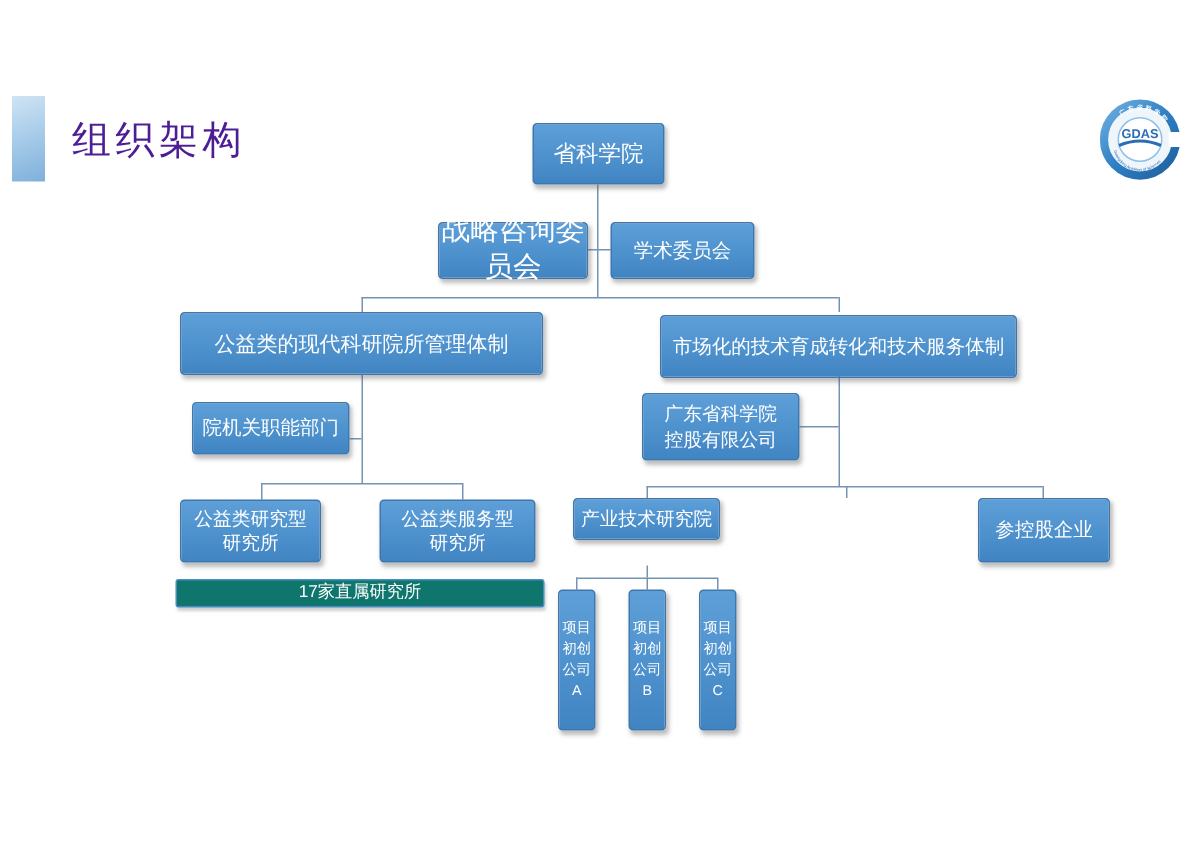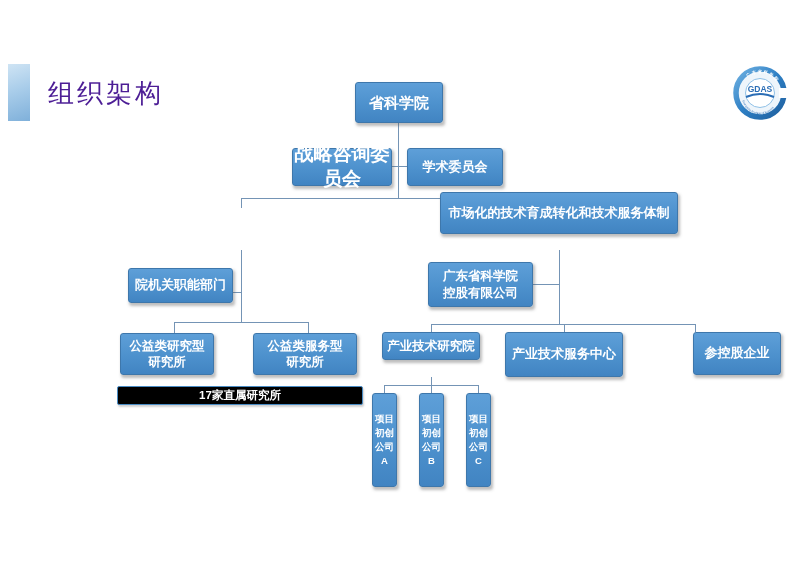--- a/index.html
+++ b/index.html
@@ -20,29 +20,29 @@
   }
   .page-title{
     position:absolute;left:48px;top:76px;
     font-size:26px;letter-spacing:3px;color:#4c1d95;font-weight:500;
   }
   .logo{position:absolute;left:733px;top:66px;width:54px;height:54px;}
   
   .node{
     position:absolute;
     display:flex;align-items:center;justify-content:center;
-    text-align:center;color:#ffffff;font-weight:bold;
+    text-align:center;color:#ffffff;font-weight:normal;
     background:linear-gradient(180deg,#5e9fd8 0%,#4d91cd 55%,#4184c2 100%);
     border:1px solid #3e77ab;border-radius:3px;
     box-shadow:1.5px 2.5px 3px rgba(90,90,90,.4);
     white-space:pre-line;line-height:1.3;
     box-sizing:border-box;
   }
   .node.flatbar{
-    background:#000000;border:1px solid #4a8cc4;border-radius:2px;
+    background:#0f766e;border:1px solid #4a8cc4;border-radius:2px;
     box-shadow:1px 2px 2px rgba(120,120,120,.35);
   }
   
   .line{
     position:absolute;background:#7494b5;
   }
 </style>
 </head>
 <body>
 
@@ -101,36 +101,36 @@
   <div class="line" style="left:384px;top:385px;width:94px;height:1px;"></div>
   <div class="line" style="left:384px;top:385px;width:1px;height:8px;"></div>
   <div class="line" style="left:431px;top:385px;width:1px;height:8px;"></div>
   <div class="line" style="left:478px;top:385px;width:1px;height:8px;"></div>
 
   <div class="node" style="left:355px;top:82px;width:88px;height:41px;font-size:15px;">省科学院</div>
 
   <div class="node" style="left:292px;top:148px;width:100px;height:38px;font-size:19px;">战略咨询委员会</div>
   <div class="node" style="left:407px;top:148px;width:96px;height:38px;font-size:13px;">学术委员会</div>
 
-  <div class="node" style="left:440px;top:192px;width:238px;height:42px;font-size:13px;">市场化的技术育成转化和技术服务体制</div>
+  <div class="node" style="left:120px;top:208px;width:242px;height:42px;font-size:14px;">公益类的现代科研院所管理体制</div>
+  <div class="node" style="left:440px;top:210px;width:238px;height:42px;font-size:13px;">市场化的技术育成转化和技术服务体制</div>
 
   <div class="node" style="left:128px;top:268px;width:105px;height:35px;font-size:13px;">院机关职能部门</div>
   <div class="node" style="left:428px;top:262px;width:105px;height:45px;font-size:12.5px;">广东省科学院
 控股有限公司</div>
 
   <div class="node" style="left:120px;top:333px;width:94px;height:42px;font-size:12.5px;">公益类研究型
 研究所</div>
   <div class="node" style="left:253px;top:333px;width:104px;height:42px;font-size:12.5px;">公益类服务型
 研究所</div>
 
   <div class="node flatbar" style="left:117px;top:386px;width:246px;height:19px;font-size:11.5px;">17家直属研究所</div>
 
   <div class="node" style="left:382px;top:332px;width:98px;height:28px;font-size:12.5px;">产业技术研究院</div>
-  <div class="node" style="left:505px;top:332px;width:118px;height:45px;font-size:13px;">产业技术服务中心</div>
-  <div class="node" style="left:652px;top:332px;width:88px;height:43px;font-size:13px;margin-left:41px;">参控股企业</div>
+  <div class="node" style="left:652px;top:332px;width:88px;height:43px;font-size:13px;">参控股企业</div>
 
   <div class="node" style="left:372px;top:393px;width:25px;height:94px;font-size:9.5px;line-height:1.45;">项目
 初创
 公司
 A</div>
   <div class="node" style="left:419px;top:393px;width:25px;height:94px;font-size:9.5px;line-height:1.45;">项目
 初创
 公司
 B</div>
   <div class="node" style="left:466px;top:393px;width:25px;height:94px;font-size:9.5px;line-height:1.45;">项目

